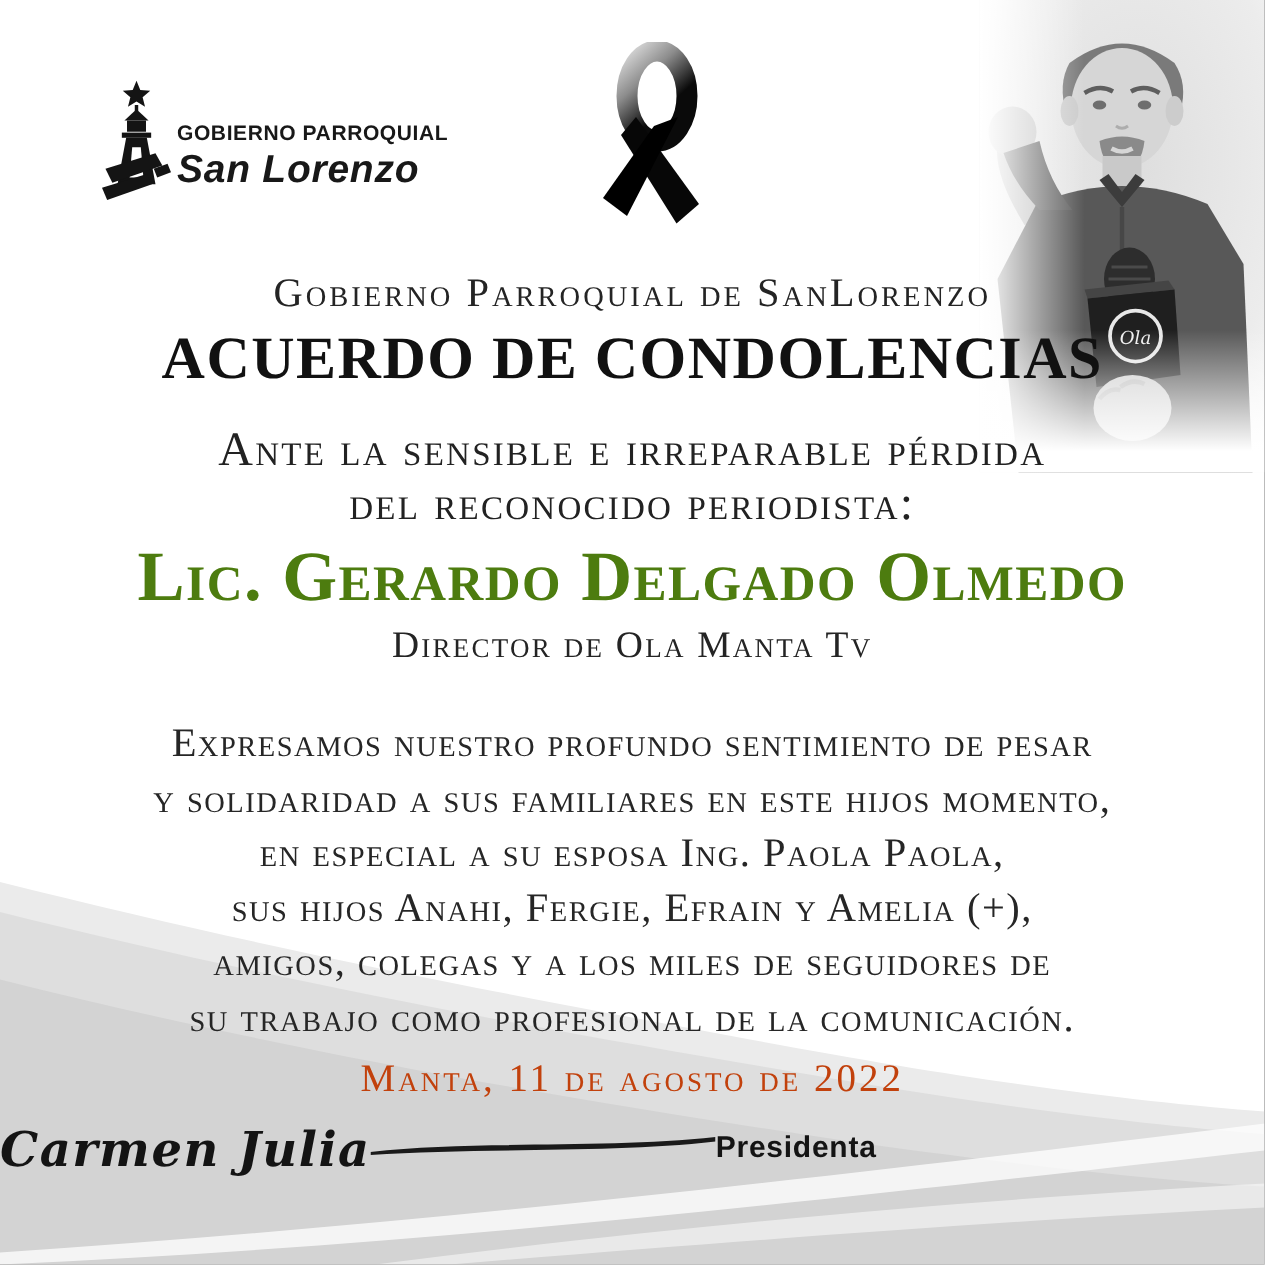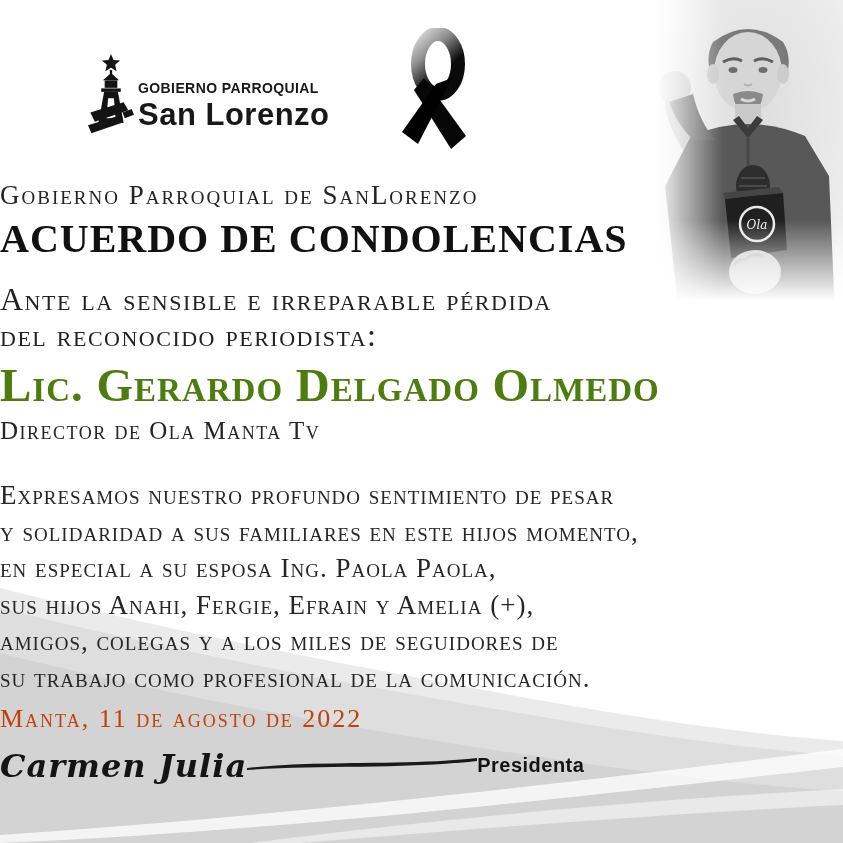--- a/index.html
+++ b/index.html
@@ -2,27 +2,27 @@
 <html><head>
 <meta charset="utf-8">
 <style>
   html,body{margin:0;padding:0;background:#888;}
   .canvas{
     position:relative;width:843px;height:843px;margin:0 auto;
     background:#ffffff;overflow:hidden;
     font-family:"Liberation Serif", serif;color:#1b1b1b;
   }
   .abs{position:absolute;}
-  .txt{left:0;width:843px;z-index:3;}
+  .txt{left:0;width:843px;text-align:center;z-index:3;}
   .sc{font-variant:small-caps;}
   
-  .logo-wrap{left:88px;top:52px;z-index:2;display:flex;align-items:flex-start;}
+  .logo-wrap{left:68px;top:52px;z-index:2;display:flex;align-items:flex-start;}
   .logo-text{margin-left:4px;padding-top:28px;font-family:"Liberation Sans",sans-serif;color:#181818;}
   .logo-line1{font-size:14px;font-weight:700;letter-spacing:.4px;white-space:nowrap;}
-  .logo-line2{font-size:31px;font-weight:700;letter-spacing:.5px;margin-top:1px;white-space:nowrap;}
+  .logo-line2{font-size:26px;font-weight:700;letter-spacing:.5px;margin-top:1px;white-space:nowrap;font-style:italic;}
   .ribbon-wrap{left:394px;top:28px;z-index:2;}
   .photo-wrap{right:0;top:0;z-index:1;}
   
   .org-line{top:180px;font-size:27px;letter-spacing:2px;color:#242424;}
   .title{top:215px;font-size:40px;font-weight:800;letter-spacing:1px;color:#111;}
   .intro{top:281px;font-size:32px;line-height:36px;letter-spacing:1.5px;color:#222;}
   .name{top:358px;font-size:47px;font-weight:600;letter-spacing:1px;color:#4d7c0f;}
   .role{top:417px;font-size:25px;letter-spacing:1.5px;color:#242424;}
   .body-block{top:477px;font-size:27px;line-height:36.5px;letter-spacing:1px;color:#262626;}
   .dateline{top:704px;font-size:26px;letter-spacing:2px;color:#c2410c;}

